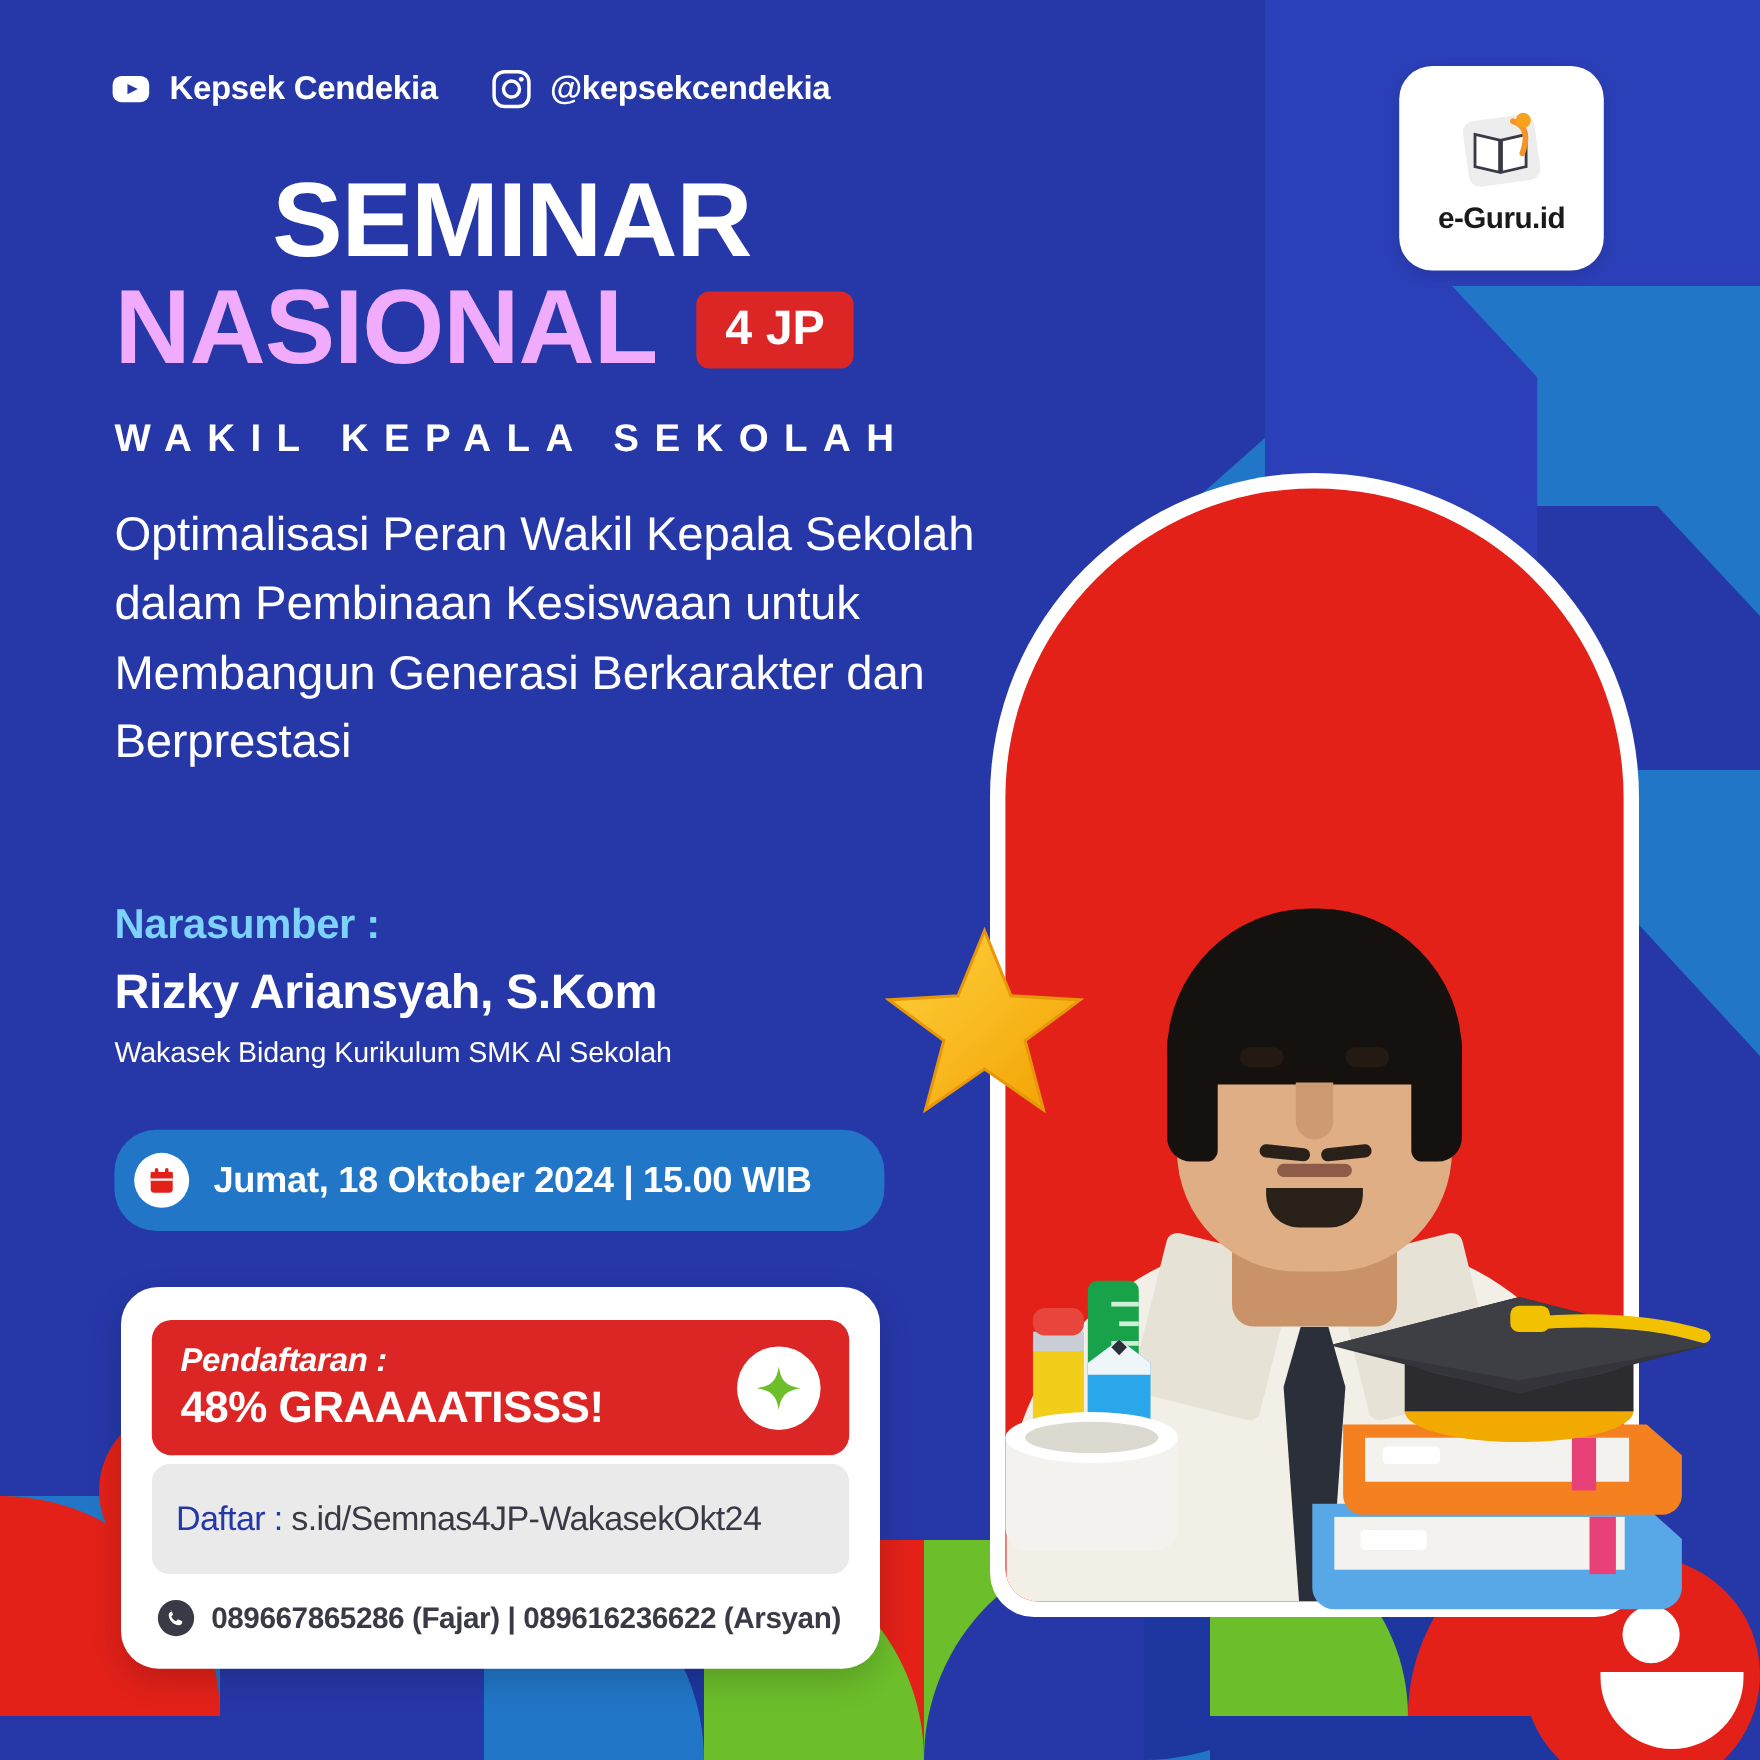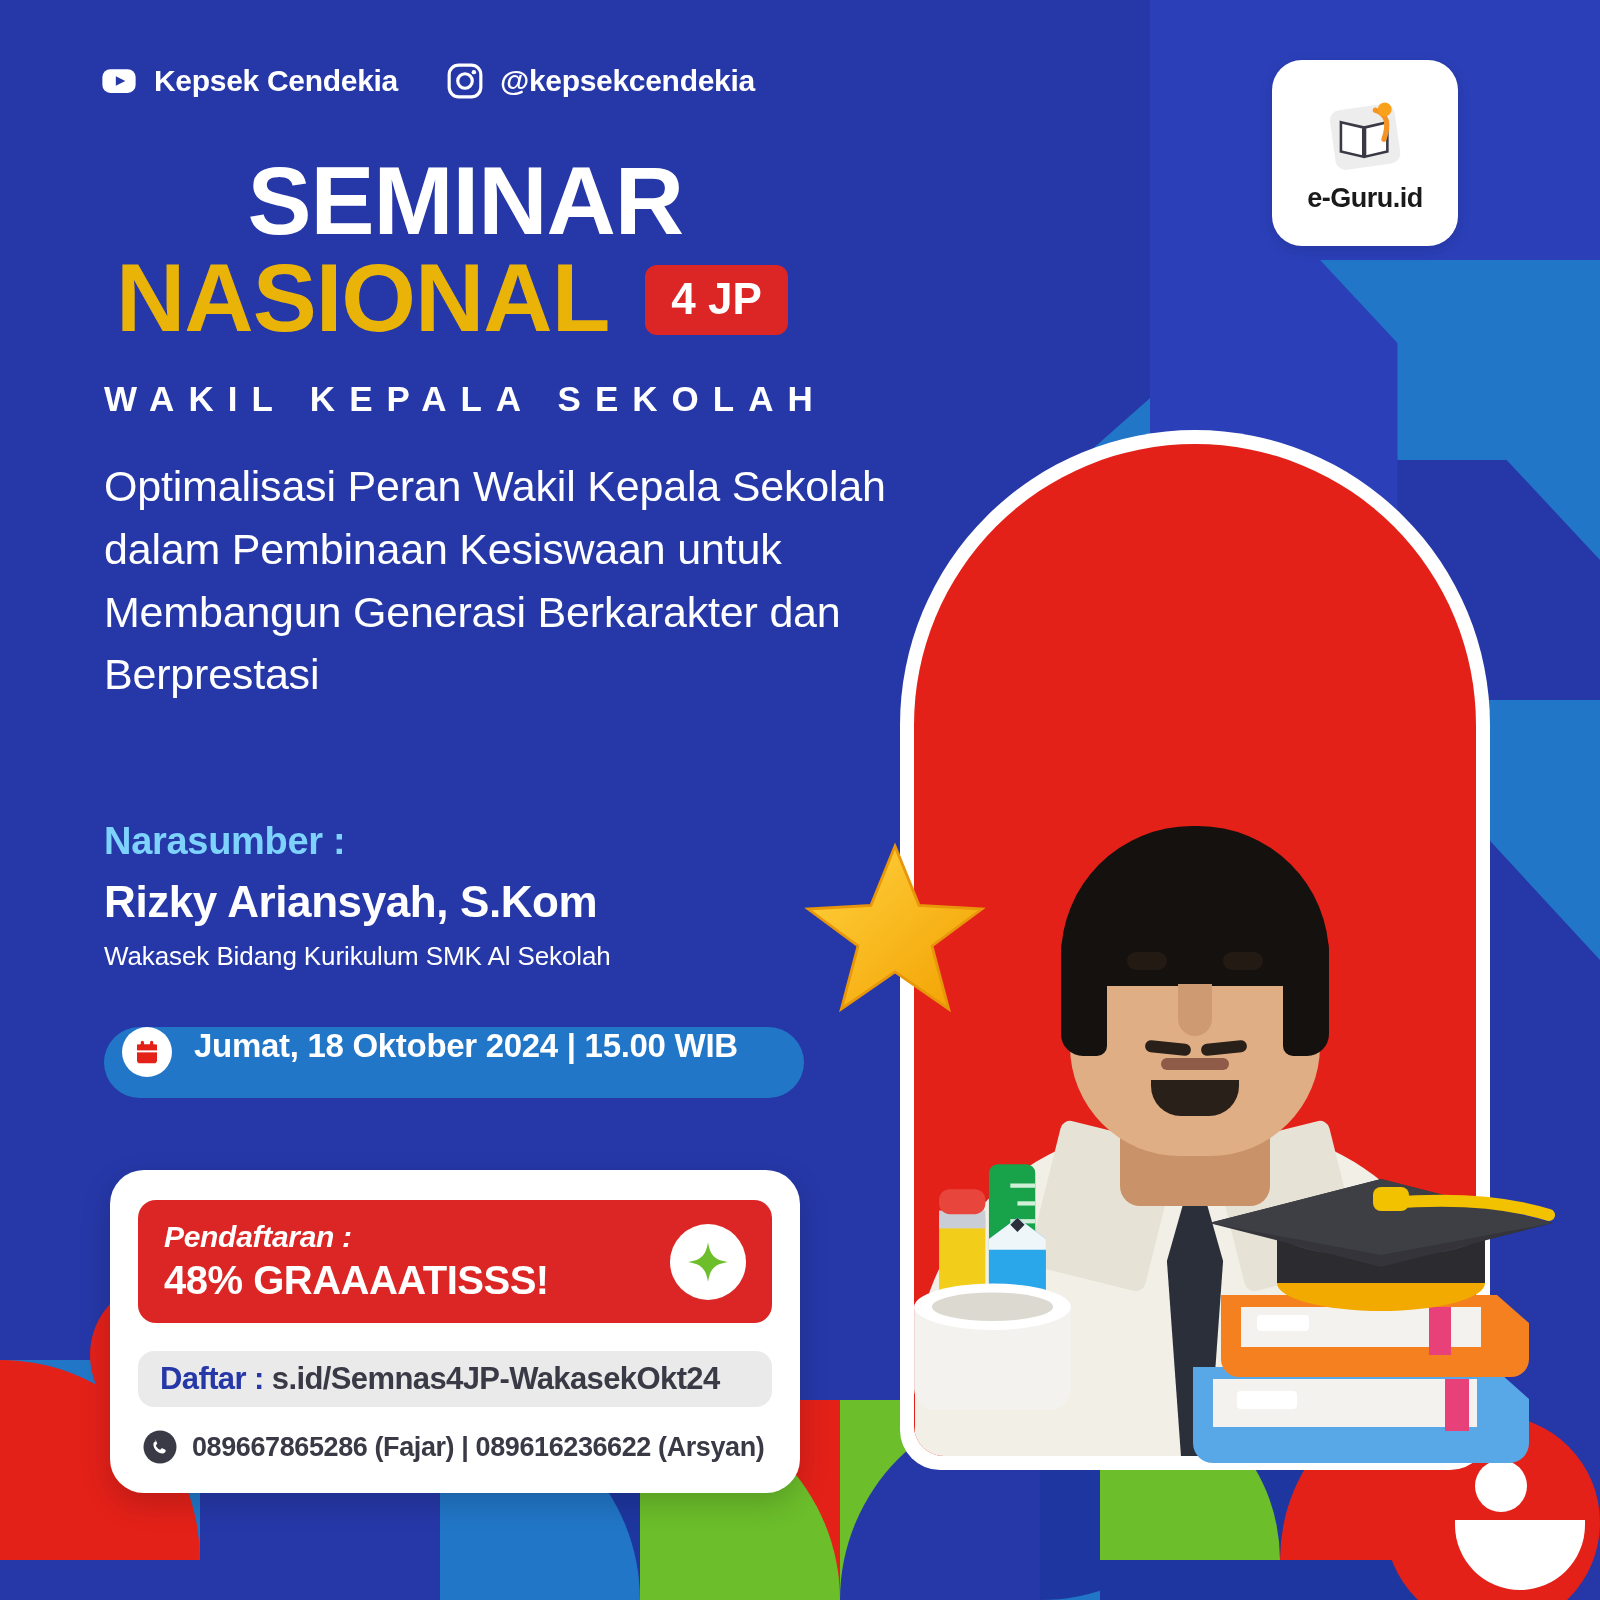--- a/index.html
+++ b/index.html
@@ -61,21 +61,21 @@
   .logo-text { font-size:27px; font-weight:bold; color:#1a1a1a; letter-spacing:-0.5px;}
 
   
   .headline { position:absolute; top:155px; left:104px; z-index:5;text-align:center; }
   .h-seminar {
     font-size:96px; font-weight:bold; color:#fff; line-height:.95;
     letter-spacing:-1px;
   }
   .h-row2 { display:flex; align-items:center; gap:36px; margin-top:6px; }
   .h-nasional {
-    font-size:96px; font-weight:bold; color:#eab308; line-height:.95; letter-spacing:-1px;margin-left:12px;
+    font-size:96px; font-weight:bold; color:#f0abfc; line-height:.95; letter-spacing:-1px;
   }
   .jp-badge {
     background:#DC2626; color:#fff; font-size:44px; font-weight:bold;
     padding:12px 26px 14px; border-radius:12px; line-height:1; letter-spacing:0;
     position:relative; top:2px;
   }
   .kicker {
     margin-top:36px; color:#fff; font-size:35px; font-weight:bold;
     letter-spacing:14px;
   }
@@ -89,22 +89,22 @@
 
   
   .speaker { position:absolute; top:820px; left:104px; z-index:5; }
   .sp-label { color:#7dd3fc; font-size:38px; font-weight:bold; letter-spacing:-0.3px;}
   .sp-name { color:#fff; font-size:44px; font-weight:bold; margin-top:14px; letter-spacing:-0.4px;}
   .sp-role { color:#fff; font-size:26px; margin-top:14px; letter-spacing:-0.1px;}
 
   
   .date-pill {
     position:absolute; top:1027px; left:104px; z-index:5;
-    height:71px; min-width:700px; background:#2176C7; border-radius:38px;
-    display:flex; gap:22px; padding:0 34px 0 18px;
+    height:92px; min-width:700px; background:#2176C7; border-radius:38px;
+    display:flex; align-items:center; gap:22px; padding:0 34px 0 18px;
   }
   .cal-ic {
     width:50px; height:50px; background:#fff; border-radius:50%;
     display:flex; align-items:center; justify-content:center; flex:0 0 50px;
   }
   .date-text { color:#fff; font-size:33px; font-weight:bold; white-space:nowrap; letter-spacing:-0.3px;}
 
   
   .reg-card {
     position:absolute; top:1170px; left:110px; width:690px; z-index:7;
@@ -116,22 +116,22 @@
     display:flex; align-items:center; justify-content:space-between; gap:16px;
   }
   .reg-red-txt { color:#fff; }
   .reg-t1 { font-size:30px; font-weight:bold; letter-spacing:-0.3px;font-style:italic;}
   .reg-t2 { font-size:40px; font-weight:bold; margin-top:4px; letter-spacing:-0.5px;}
   .spark-wrap {
     width:76px; height:76px; background:#fff; border-radius:50%;
     display:flex; align-items:center; justify-content:center; flex:0 0 76px;
   }
   .daftar-box {
-    background:#EAEAEA; border-radius:16px; padding:10px 22px; margin-top:28px;
-    font-size:31px; font-weight:bold; color:#3A3A46; letter-spacing:-0.6px;
+    background:#EAEAEA; border-radius:16px; padding:32px 22px; margin-top:8px;
+    font-size:31px; font-weight:normal; color:#3A3A46; letter-spacing:-0.6px;
     white-space:nowrap;
   }
   .daftar-box .lbl { color:#2638A8; }
   .contacts {
     display:flex; align-items:center; gap:14px; margin-top:22px; padding-left:4px;
     font-size:27px; font-weight:bold; color:#3A3A46; white-space:nowrap; letter-spacing:-0.4px;
   }
   .wa-ic { width:36px; height:36px; flex:0 0 36px; }
 
   

